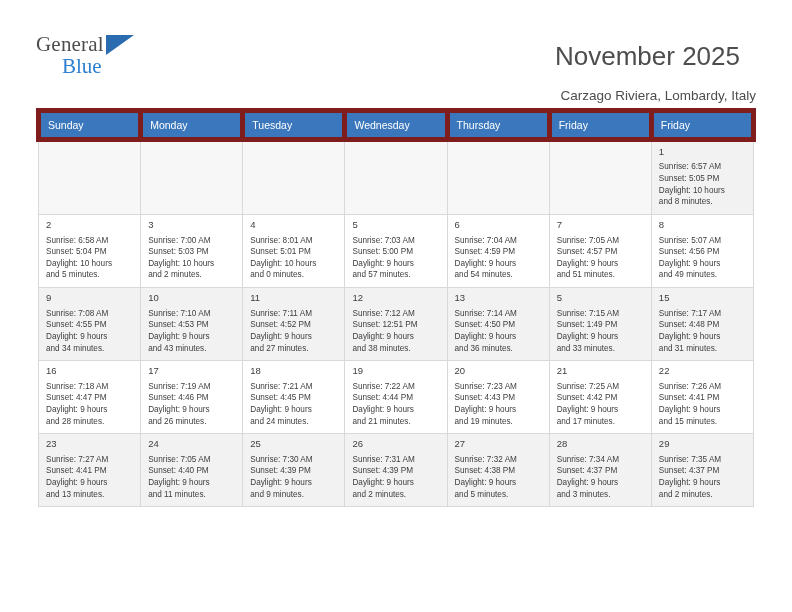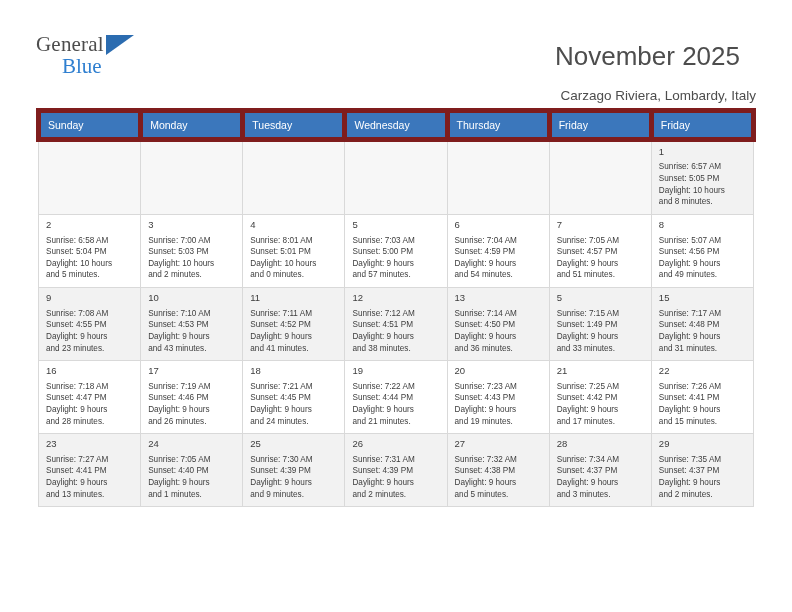--- a/index.html
+++ b/index.html
@@ -206,40 +206,40 @@
             <span class="info">Daylight: 9 hours</span>
             <span class="info">and 49 minutes.</span>
           </td>
         </tr>
         <tr>
           <td class="shaded">
             <span class="daynum">9</span>
             <span class="info">Sunrise: 7:08 AM</span>
             <span class="info">Sunset: 4:55 PM</span>
             <span class="info">Daylight: 9 hours</span>
-            <span class="info">and 23 minutes.</span>
+            <span class="info">and 34 minutes.</span>
           </td>
           <td class="shaded">
             <span class="daynum">10</span>
             <span class="info">Sunrise: 7:10 AM</span>
             <span class="info">Sunset: 4:53 PM</span>
             <span class="info">Daylight: 9 hours</span>
             <span class="info">and 43 minutes.</span>
           </td>
           <td class="shaded">
             <span class="daynum">11</span>
             <span class="info">Sunrise: 7:11 AM</span>
             <span class="info">Sunset: 4:52 PM</span>
             <span class="info">Daylight: 9 hours</span>
-            <span class="info">and 41 minutes.</span>
+            <span class="info">and 27 minutes.</span>
           </td>
           <td class="shaded">
             <span class="daynum">12</span>
             <span class="info">Sunrise: 7:12 AM</span>
-            <span class="info">Sunset: 4:51 PM</span>
+            <span class="info">Sunset: 12:51 PM</span>
             <span class="info">Daylight: 9 hours</span>
             <span class="info">and 38 minutes.</span>
           </td>
           <td class="shaded">
             <span class="daynum">13</span>
             <span class="info">Sunrise: 7:14 AM</span>
             <span class="info">Sunset: 4:50 PM</span>
             <span class="info">Daylight: 9 hours</span>
             <span class="info">and 36 minutes.</span>
           </td>
@@ -315,21 +315,21 @@
             <span class="info">Sunrise: 7:27 AM</span>
             <span class="info">Sunset: 4:41 PM</span>
             <span class="info">Daylight: 9 hours</span>
             <span class="info">and 13 minutes.</span>
           </td>
           <td class="shaded">
             <span class="daynum">24</span>
             <span class="info">Sunrise: 7:05 AM</span>
             <span class="info">Sunset: 4:40 PM</span>
             <span class="info">Daylight: 9 hours</span>
-            <span class="info">and 1 minutes.</span>
+            <span class="info">and 11 minutes.</span>
           </td>
           <td class="shaded">
             <span class="daynum">25</span>
             <span class="info">Sunrise: 7:30 AM</span>
             <span class="info">Sunset: 4:39 PM</span>
             <span class="info">Daylight: 9 hours</span>
             <span class="info">and 9 minutes.</span>
           </td>
           <td class="shaded">
             <span class="daynum">26</span>

